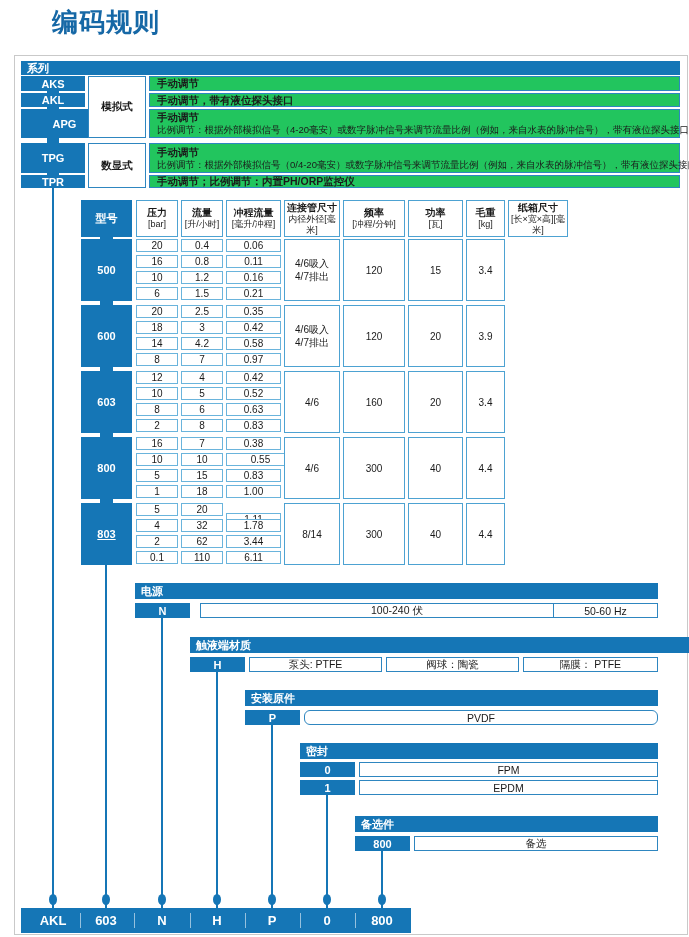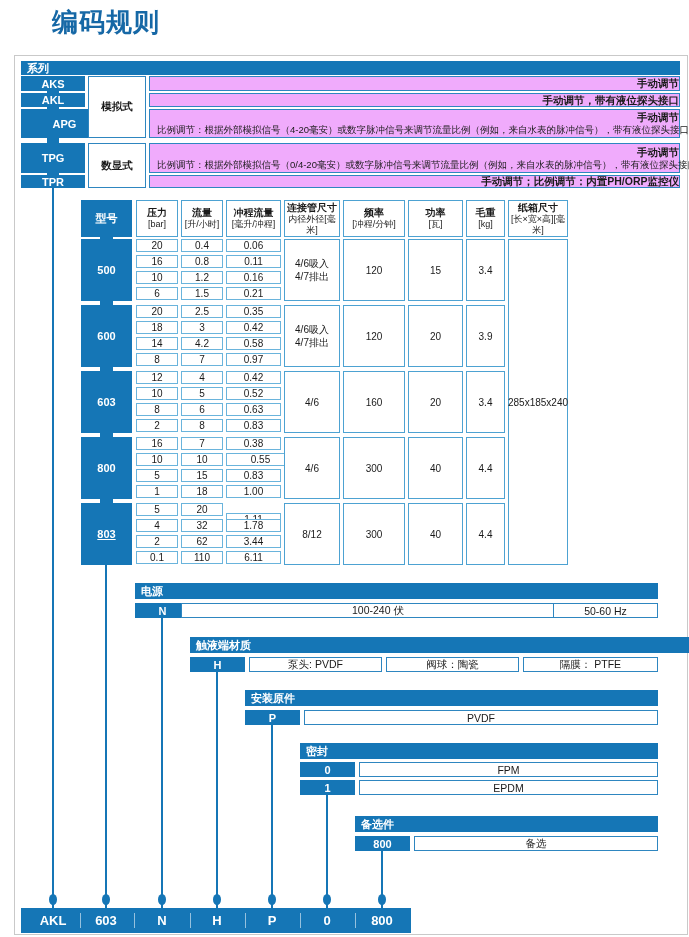--- a/index.html
+++ b/index.html
@@ -7,22 +7,22 @@
         font-family:"Liberation Sans","DejaVu Sans",sans-serif;color:#1a1a1a;}
   .abs{position:absolute;box-sizing:border-box;}
   .title{font-size:26px;font-weight:bold;color:#1668a6;letter-spacing:1px;}
   .panel{border:1px solid #c9c9c9;}
   .bar{background:#1576b6;color:#fff;font-weight:bold;font-size:11px;
        display:flex;align-items:center;padding-left:6px;}
   .codecell{background:#1576b6;color:#fff;font-weight:bold;font-size:11px;
        display:flex;align-items:center;justify-content:center;}
   .whitebox{background:#fff;border:1.5px solid #2e86c0;font-size:10.5px;
        display:flex;align-items:center;justify-content:center;text-align:center;}
-  .descbox{background:#f0abfc;border:1.5px solid #2e86c0;font-size:10.5px;
-       display:flex;flex-direction:column;justify-content:center;padding-left:7px;text-align:right;}
+  .descbox{background:#22c55e;border:1.5px solid #2e86c0;font-size:10.5px;
+       display:flex;flex-direction:column;justify-content:center;padding-left:7px;}
   .descbox .l1{font-weight:bold;font-size:10.5px;line-height:13px;}
   .descbox .l2{font-size:9.5px;line-height:12px;white-space:nowrap;}
   .hcell{background:#fff;border:1.5px solid #4da2d2;display:flex;flex-direction:column;
        align-items:center;justify-content:center;text-align:center;}
   .hcell .hl{font-weight:bold;font-size:10px;line-height:12px;}
   .hcell .hu{font-size:9px;line-height:11px;}
   .dcell{background:#fff;border:1.5px solid #6ab4dc;font-size:10px;
        display:flex;align-items:center;justify-content:center;}
   .mcell{background:#fff;border:1.5px solid #4da2d2;font-size:10px;
        display:flex;flex-direction:column;align-items:center;justify-content:center;line-height:13px;}
@@ -191,41 +191,40 @@
       <div class="abs dcell" style="left: 136px; top: 519px; width: 42px; height: 13px;">4</div>
       <div class="abs dcell" style="left: 181px; top: 519px; width: 42px; height: 13px;">32</div>
       <div class="abs dcell" style="left: 226px; top: 519px; width: 55px; height: 13px;">1.78</div>
       <div class="abs dcell" style="left: 136px; top: 535px; width: 42px; height: 13px;">2</div>
       <div class="abs dcell" style="left: 181px; top: 535px; width: 42px; height: 13px;">62</div>
       <div class="abs dcell" style="left: 226px; top: 535px; width: 55px; height: 13px;">3.44</div>
       <div class="abs dcell" style="left: 136px; top: 551px; width: 42px; height: 13px;">0.1</div>
       <div class="abs dcell" style="left: 181px; top: 551px; width: 42px; height: 13px;">110</div>
       <div class="abs dcell" style="left: 226px; top: 551px; width: 55px; height: 13px;">6.11</div>
       <div class="abs mcell" style="left: 284px; top: 503px; width: 56px; height: 62px;">
-        <div>8/12</div>
+        <div>8/14</div>
       </div>
       <div class="abs mcell" style="left: 343px; top: 503px; width: 62px; height: 62px;">300</div>
       <div class="abs mcell" style="left: 408px; top: 503px; width: 55px; height: 62px;">40</div>
       <div class="abs mcell" style="left: 466px; top: 503px; width: 39px; height: 62px;">4.4</div>
     </div>
-  <div class="abs mcell" style="left:508px;top:239px;width:60px;height:326px;">285x185x240</div>
 
   <div id="option-sections">
       <div class="abs bar" style="left: 135px; top: 583px; width: 523px; height: 16px;">电源</div>
       <div class="abs codecell" style="left: 135px; top: 603px; width: 55px; height: 15px;">N</div>
-      <div class="abs whitebox" style="left: 181px; top: 603px; width: 394px; height: 15px;">100-240 伏</div>
+      <div class="abs whitebox" style="left: 200px; top: 603px; width: 394px; height: 15px;">100-240 伏</div>
       <div class="abs whitebox" style="left: 553px; top: 603px; width: 105px; height: 15px;">50-60 Hz</div>
       <div class="abs bar" style="left: 190px; top: 637px; width: 524px; height: 16px;">触液端材质</div>
       <div class="abs codecell" style="left: 190px; top: 657px; width: 55px; height: 15px;">H</div>
-      <div class="abs whitebox" style="left: 249px; top: 657px; width: 133px; height: 15px;">泵头: PVDF</div>
+      <div class="abs whitebox" style="left: 249px; top: 657px; width: 133px; height: 15px;">泵头: PTFE</div>
       <div class="abs whitebox" style="left: 386px; top: 657px; width: 133px; height: 15px;">阀球：陶瓷</div>
       <div class="abs whitebox" style="left: 523px; top: 657px; width: 135px; height: 15px;">隔膜： PTFE</div>
       <div class="abs bar" style="left: 245px; top: 690px; width: 413px; height: 16px;">安装原件</div>
       <div class="abs codecell" style="left: 245px; top: 710px; width: 55px; height: 15px;">P</div>
-      <div class="abs whitebox" style="left: 304px; top: 710px; width: 354px; height: 15px;">PVDF</div>
+      <div class="abs whitebox" style="left: 304px; top: 710px; width: 354px; height: 15px; border-radius: 6px;">PVDF</div>
       <div class="abs bar" style="left: 300px; top: 743px; width: 358px; height: 16px;">密封</div>
       <div class="abs codecell" style="left: 300px; top: 762px; width: 55px; height: 15px;">0</div>
       <div class="abs whitebox" style="left: 359px; top: 762px; width: 299px; height: 15px;">FPM</div>
       <div class="abs codecell" style="left: 300px; top: 780px; width: 55px; height: 15px;">1</div>
       <div class="abs whitebox" style="left: 359px; top: 780px; width: 299px; height: 15px;">EPDM</div>
       <div class="abs bar" style="left: 355px; top: 816px; width: 303px; height: 16px;">备选件</div>
       <div class="abs codecell" style="left: 355px; top: 836px; width: 55px; height: 15px;">800</div>
       <div class="abs whitebox" style="left: 414px; top: 836px; width: 244px; height: 15px;">备选</div>
     </div>
 

